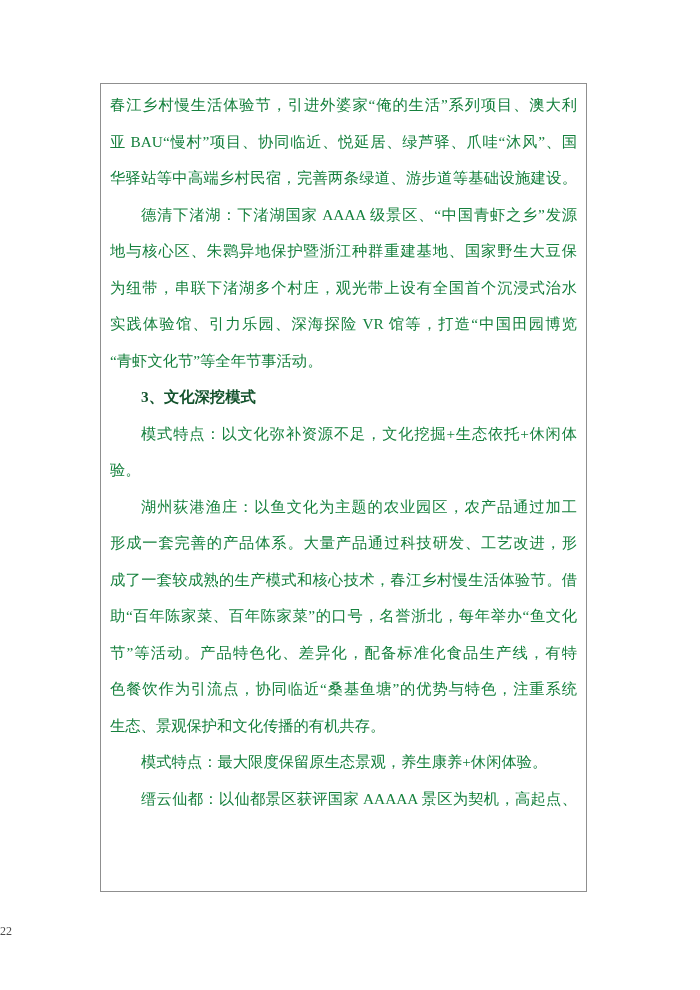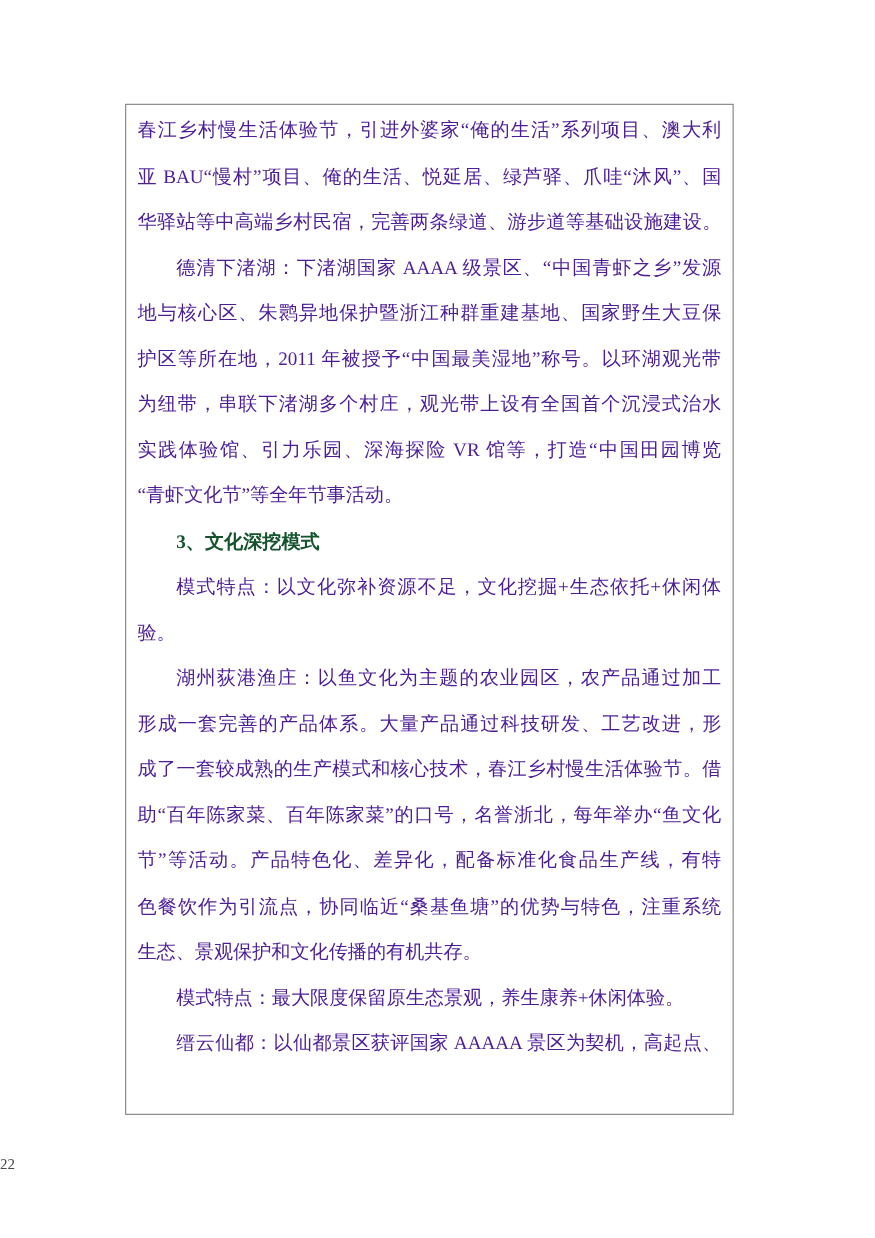--- a/index.html
+++ b/index.html
@@ -33,21 +33,21 @@
     overflow: hidden;
     background: #ffffff;
   }
   .line {
     height: 36.5px;
     line-height: 36.5px;
     font-size: 15.3px;
     letter-spacing: 0;
     white-space: normal;
     overflow: hidden;
-    color: #4c1d95;
+    color: #15803d;
   }
   .full {
     text-align: justify;
     text-align-last: justify;
   }
   .endl {
     text-align: center;
     text-align-last: left;
   }
   .indent {
@@ -69,25 +69,24 @@
   }
 </style>
 </head>
 <body>
 
 <div class="page">
 
   <div class="text-frame">
     <div>
         <div class="line full">春江乡村慢生活体验节，引进外婆家“俺的生活”系列项目、澳大利</div>
-        <div class="line full">亚 BAU“慢村”项目、俺的生活、悦延居、绿芦驿、爪哇“沐风”、国</div>
+        <div class="line full">亚 BAU“慢村”项目、协同临近、悦延居、绿芦驿、爪哇“沐风”、国</div>
         <div class="line full">华驿站等中高端乡村民宿，完善两条绿道、游步道等基础设施建设。</div>
         <div class="line full indent">德清下渚湖：下渚湖国家 AAAA 级景区、“中国青虾之乡”发源</div>
         <div class="line full">地与核心区、朱鹮异地保护暨浙江种群重建基地、国家野生大豆保</div>
-        <div class="line full">护区等所在地，2011 年被授予“中国最美湿地”称号。以环湖观光带</div>
         <div class="line full">为纽带，串联下渚湖多个村庄，观光带上设有全国首个沉浸式治水</div>
         <div class="line full">实践体验馆、引力乐园、深海探险 VR 馆等，打造“中国田园博览会”、</div>
         <div class="line endl">“青虾文化节”等全年节事活动。</div>
         <div class="line heading endl indent">3、文化深挖模式</div>
         <div class="line full indent">模式特点：以文化弥补资源不足，文化挖掘+生态依托+休闲体</div>
         <div class="line endl">验。</div>
         <div class="line full indent">湖州荻港渔庄：以鱼文化为主题的农业园区，农产品通过加工</div>
         <div class="line full">形成一套完善的产品体系。大量产品通过科技研发、工艺改进，形</div>
         <div class="line full">成了一套较成熟的生产模式和核心技术，春江乡村慢生活体验节。借</div>
         <div class="line full">助“百年陈家菜、百年陈家菜”的口号，名誉浙北，每年举办“鱼文化</div>

